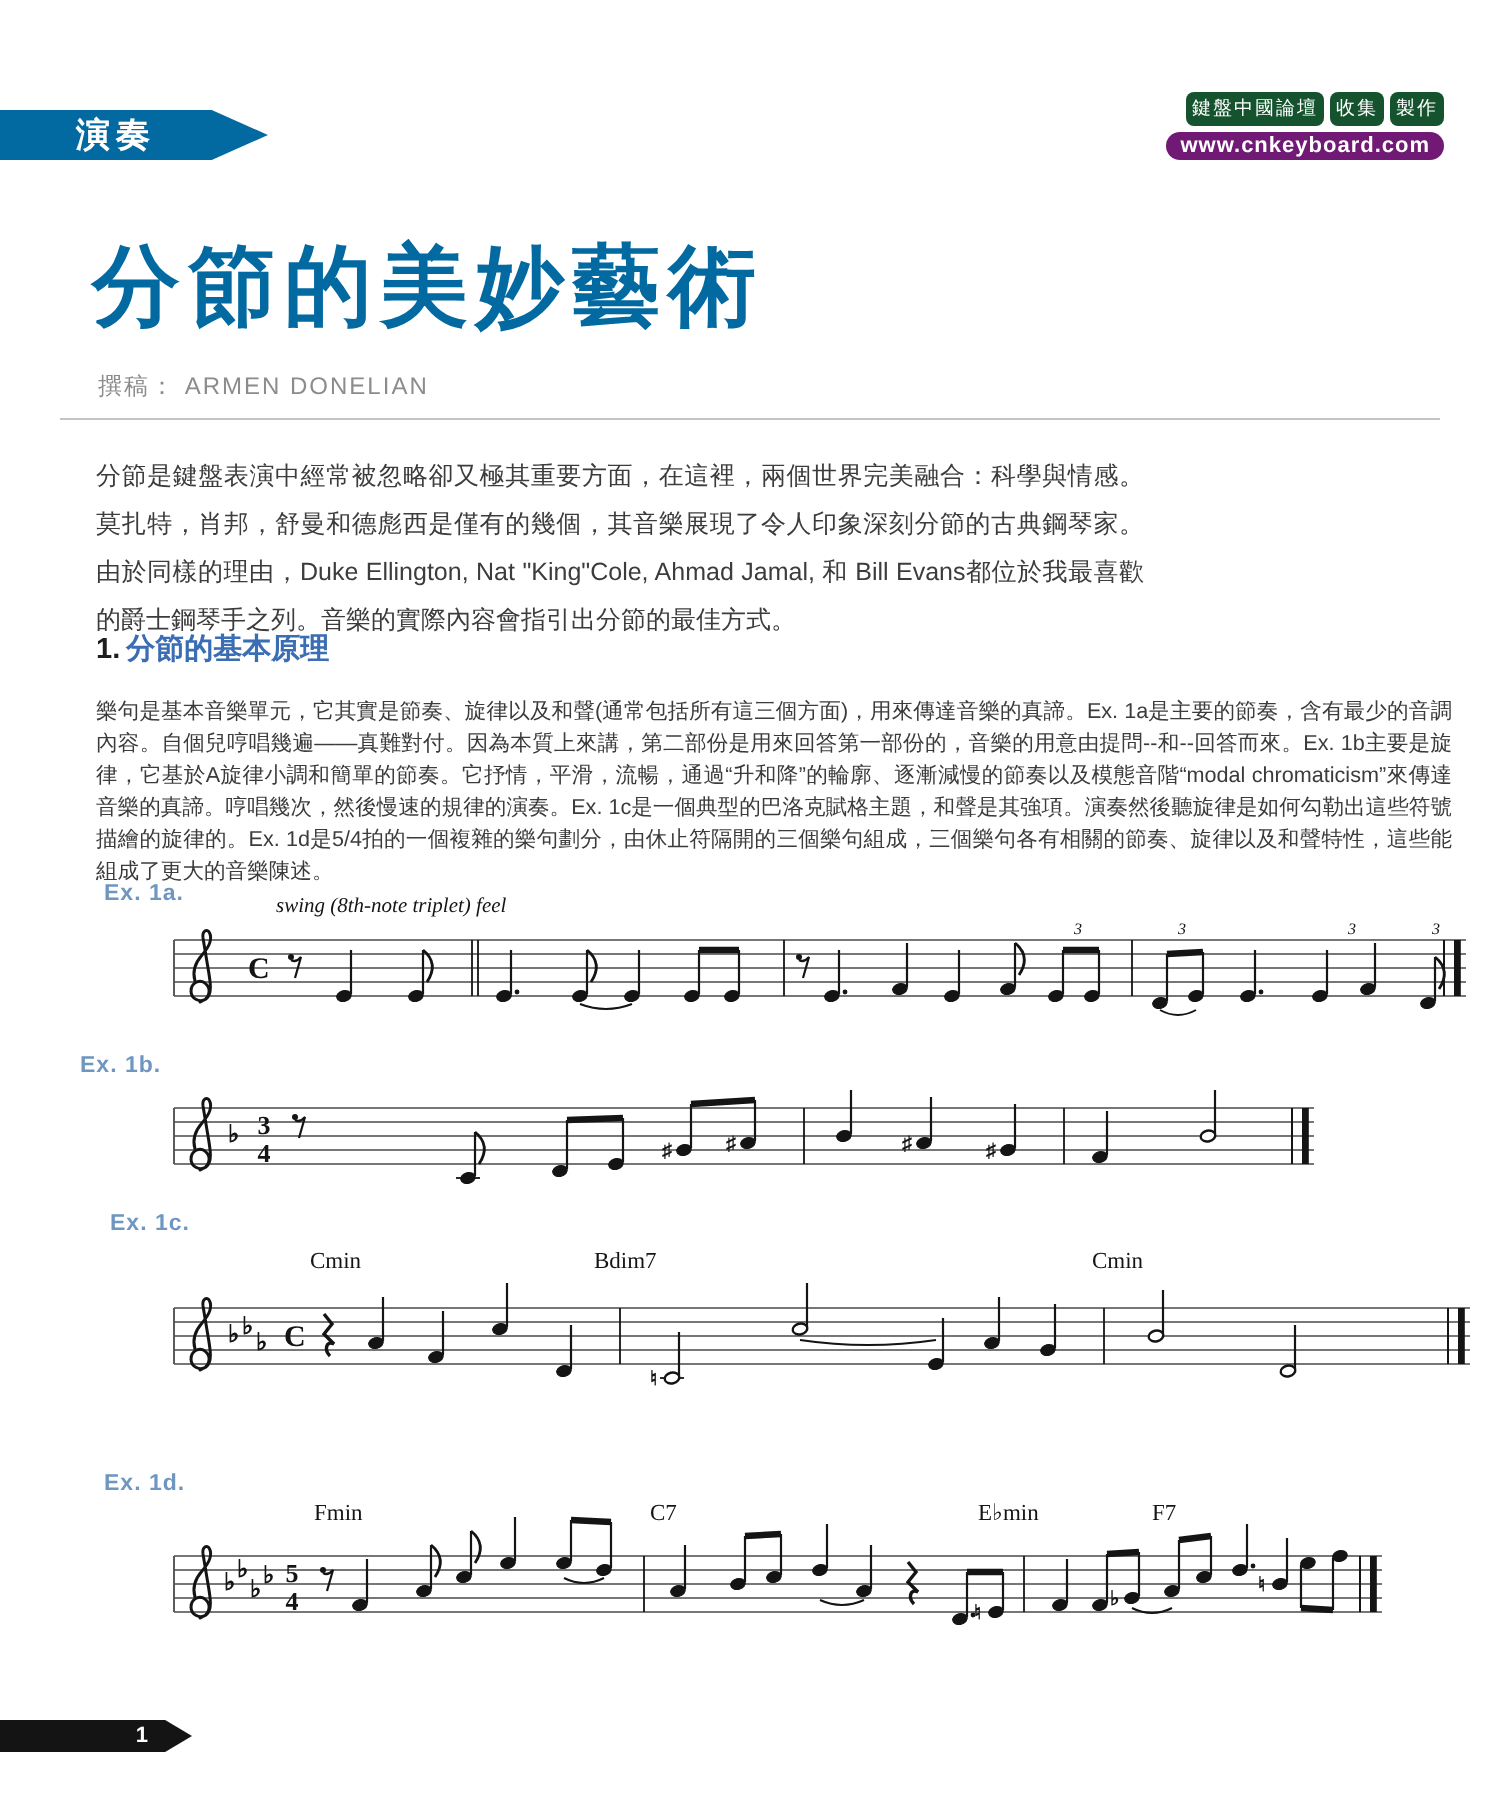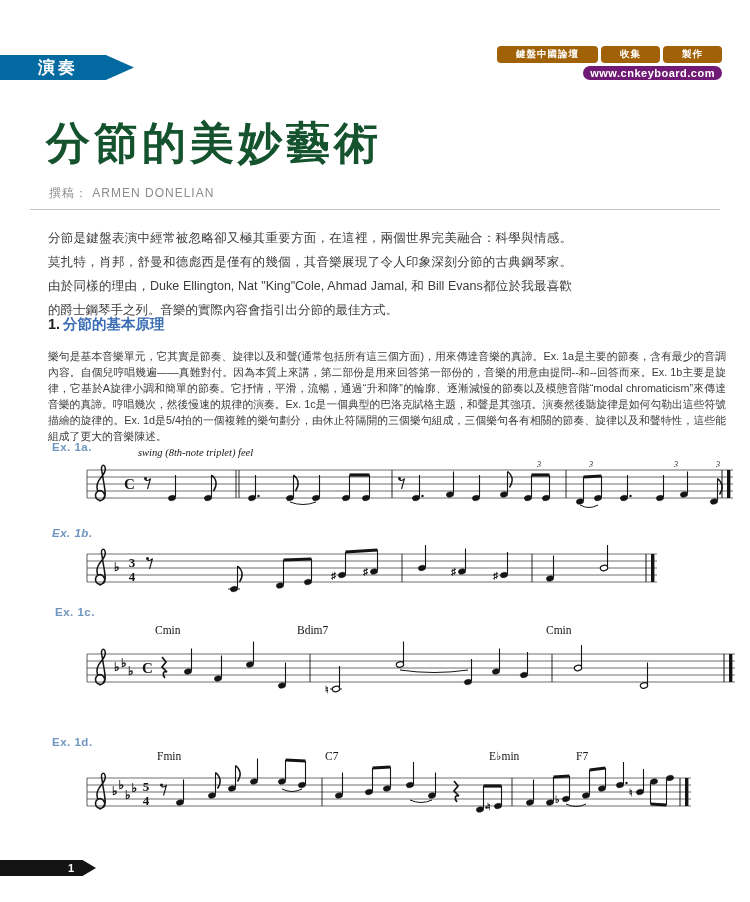--- a/index.html
+++ b/index.html
@@ -6,26 +6,26 @@
   .page{position:relative;width:750px;height:902px;background:#fff;margin:0 auto;
         font-family:"Liberation Sans",sans-serif;overflow:hidden;}
   
   .cat-banner{position:absolute;left:0;top:55px;width:134px;height:25px;background:#0369a1;
     clip-path:polygon(0 0,79% 0,100% 50%,79% 100%,0 100%);
     color:#fff;font-weight:bold;font-size:17px;line-height:25px;text-align:center;
     padding-right:18px;box-sizing:border-box;letter-spacing:3px;}
   
   .badges{position:absolute;right:28px;top:46px;text-align:right;}
   .badge-row{display:flex;gap:3px;justify-content:flex-end;}
-  .badge{background:#a16207;color:#fff;font-size:9.5px;font-weight:bold;
-    padding:2px 19px;border-radius:4px;white-space:nowrap;letter-spacing:1px;}
+  .badge{background:#14532d;color:#fff;font-size:9.5px;font-weight:normal;
+    padding:2px 3px;border-radius:4px;white-space:nowrap;letter-spacing:1px;}
   .site-badge{display:inline-block;background:#701a75;color:#fff;font-size:11px;font-weight:bold;
     padding:1px 7px;border-radius:8px;margin-top:2px;letter-spacing:0.5px;}
   .title{position:absolute;left:46px;top:114px;font-size:44px;font-weight:bold;
-    color:#14532d;letter-spacing:4px;}
+    color:#0369a1;letter-spacing:4px;}
   .byline{position:absolute;left:49px;top:185px;font-size:12px;color:#8c8c8c;letter-spacing:1px;}
   .divider{position:absolute;left:30px;top:209px;width:690px;height:1px;background:#c4c4c4;}
   .intro{position:absolute;left:48px;top:226px;width:524px;font-size:12.5px;color:#3c3c3c;
     line-height:1.92;text-align:justify;}
   .sec-head{position:absolute;left:48px;top:315px;font-size:14.5px;font-weight:bold;}
   .sec-num{color:#1e1e1e;margin-right:3px;}
   .sec-title{color:#3b6db5;}
   .body-par{position:absolute;left:48px;top:349px;width:678px;font-size:10.8px;color:#3b3b3b;
     line-height:1.48;text-align:justify;}
   .ex-label{position:absolute;font-size:11.5px;font-weight:bold;color:#6f96c1;letter-spacing:0.5px;}
@@ -140,21 +140,21 @@
         <line x1="543.5" y1="51" x2="543.5" y2="29" stroke="#141414" stroke-width="1.1"></line>
         <ellipse cx="576" cy="52" rx="3.7" ry="2.7" transform="rotate(-14 576 52)" fill="#141414" stroke="#141414" stroke-width="0.5"></ellipse>
         <line x1="579.5" y1="51" x2="579.5" y2="29" stroke="#141414" stroke-width="1.1"></line>
         <ellipse cx="600" cy="48.5" rx="3.7" ry="2.7" transform="rotate(-14 600 48.5)" fill="#141414" stroke="#141414" stroke-width="0.5"></ellipse>
         <line x1="603.5" y1="47.5" x2="603.5" y2="25.5" stroke="#141414" stroke-width="1.1"></line>
         <ellipse cx="630" cy="55.5" rx="3.7" ry="2.7" transform="rotate(-14 630 55.5)" fill="#141414" stroke="#141414" stroke-width="0.5"></ellipse>
         <line x1="633.5" y1="54.5" x2="633.5" y2="32.5" stroke="#141414" stroke-width="1.1"></line>
         <path d="M633.5 32.5 C639 37 639.5 42.5 635.5 48.5" stroke="#141414" stroke-width="1.4" fill="none"></path>
       </svg></div>
 
-  <div class="ex-label" style="left:52px;top:527px;font-style:italic;">Ex. 1b.</div>
+  <div class="ex-label" style="left:40px;top:527px;">Ex. 1b.</div>
   <div class="staff-mount" style="left:84px;top:538px;"><svg width="576" height="64" viewBox="0 0 576 64">
         <line x1="3" y1="16" x2="573" y2="16" stroke="#4a4a4a" stroke-width="0.8"></line>
         <line x1="3" y1="23" x2="573" y2="23" stroke="#4a4a4a" stroke-width="0.8"></line>
         <line x1="3" y1="30" x2="573" y2="30" stroke="#4a4a4a" stroke-width="0.8"></line>
         <line x1="3" y1="37" x2="573" y2="37" stroke="#4a4a4a" stroke-width="0.8"></line>
         <line x1="3" y1="44" x2="573" y2="44" stroke="#4a4a4a" stroke-width="0.8"></line>
         <line x1="3" y1="16" x2="3" y2="44" stroke="#4a4a4a" stroke-width="0.9"></line>
         <path d="M7 38 C11.5 36.5 13 32 10 29 C7 26 2.5 28.5 2.5 32.5 C2.5 36.5 7 38.5 10 36.5 C13.5 34 12 27 11 21 L8.5 6 C8 2.5 10.5 1 11.8 3.5 C13.2 6.5 11.5 10.5 8 14.5 C4.5 18.5 3 22.5 4.5 27.5" transform="translate(9,9)" fill="none" stroke="#141414" stroke-width="1.5" stroke-linecap="round"></path>
         <text x="30" y="33" font-size="12" fill="#141414" font-family="&quot;Liberation Serif&quot;, serif" text-anchor="start" font-style="normal" font-weight="bold">♭</text>
         <text x="48" y="29" font-size="13" fill="#141414" font-family="&quot;Liberation Serif&quot;, serif" text-anchor="middle" font-style="normal" font-weight="bold">3</text>

